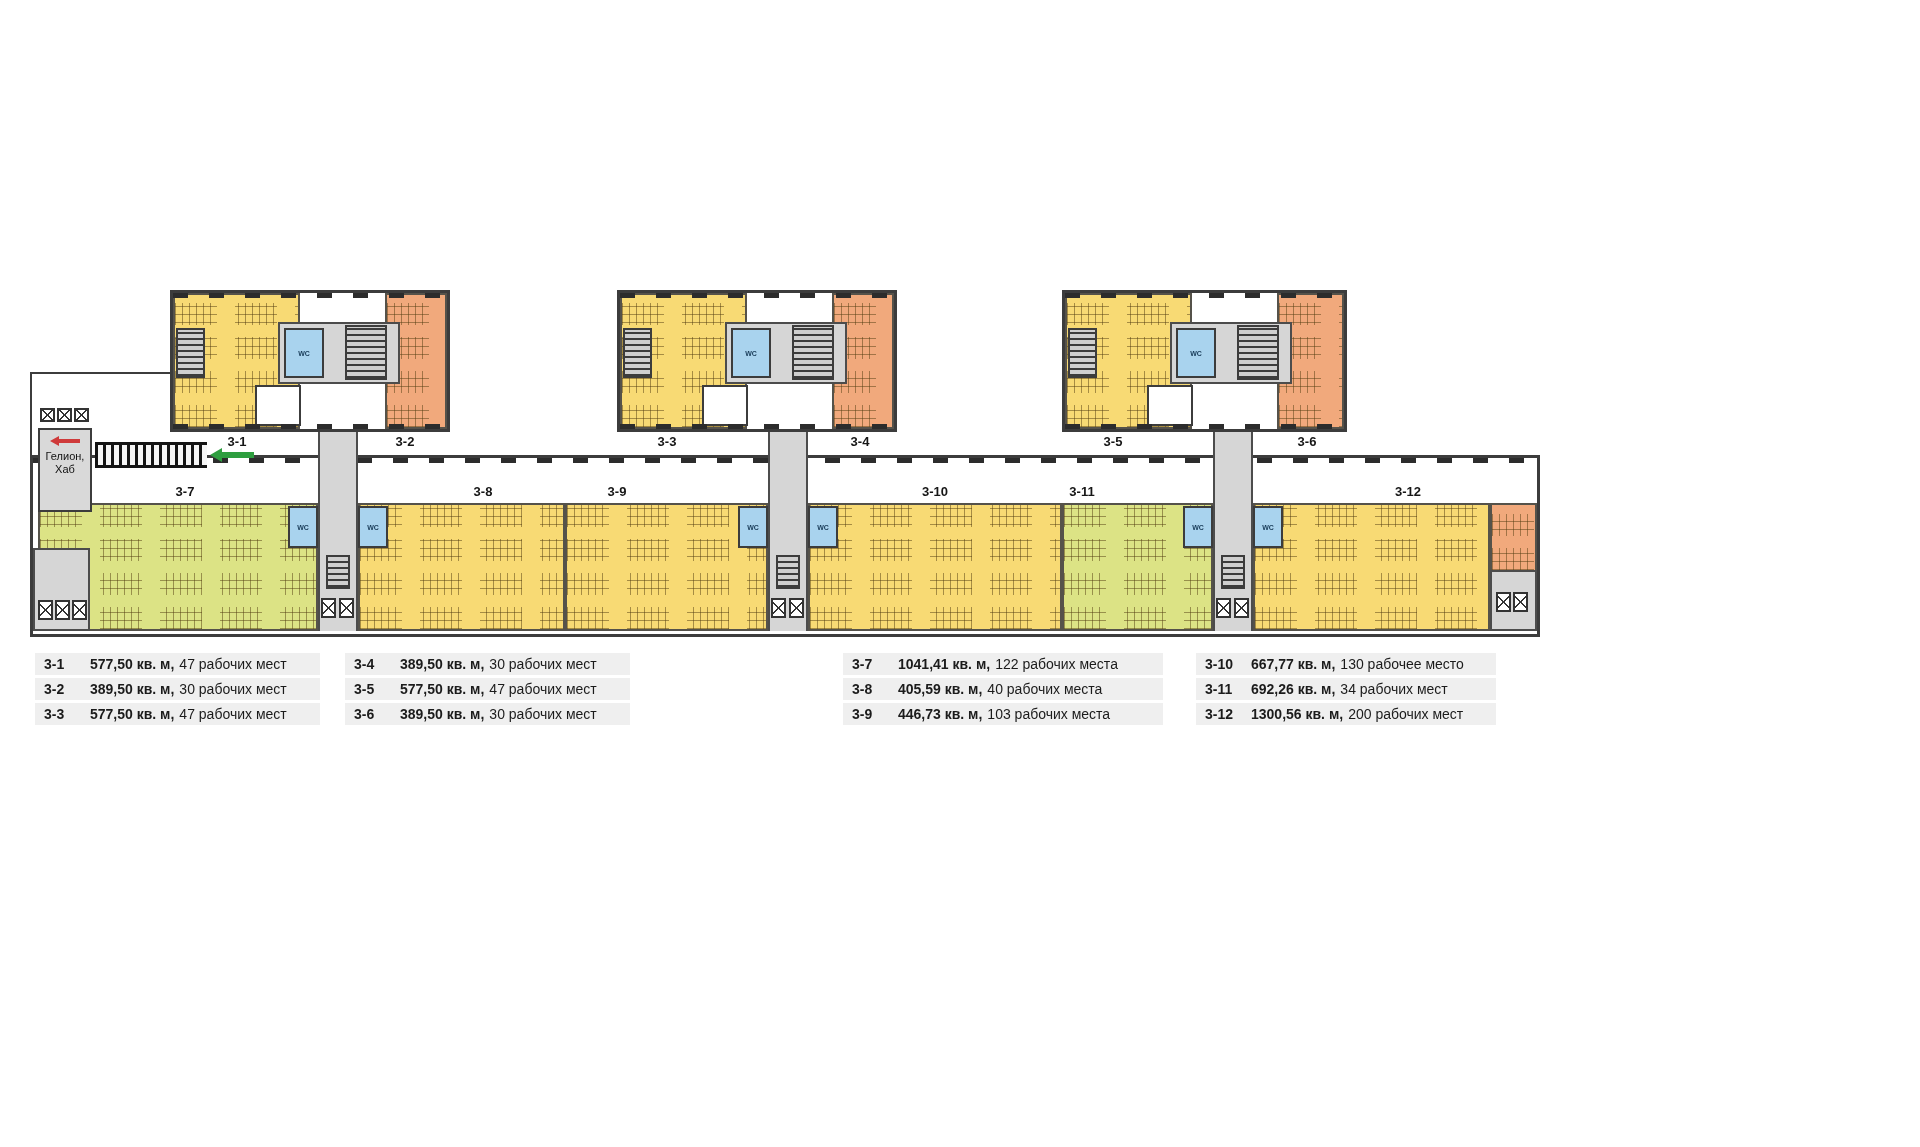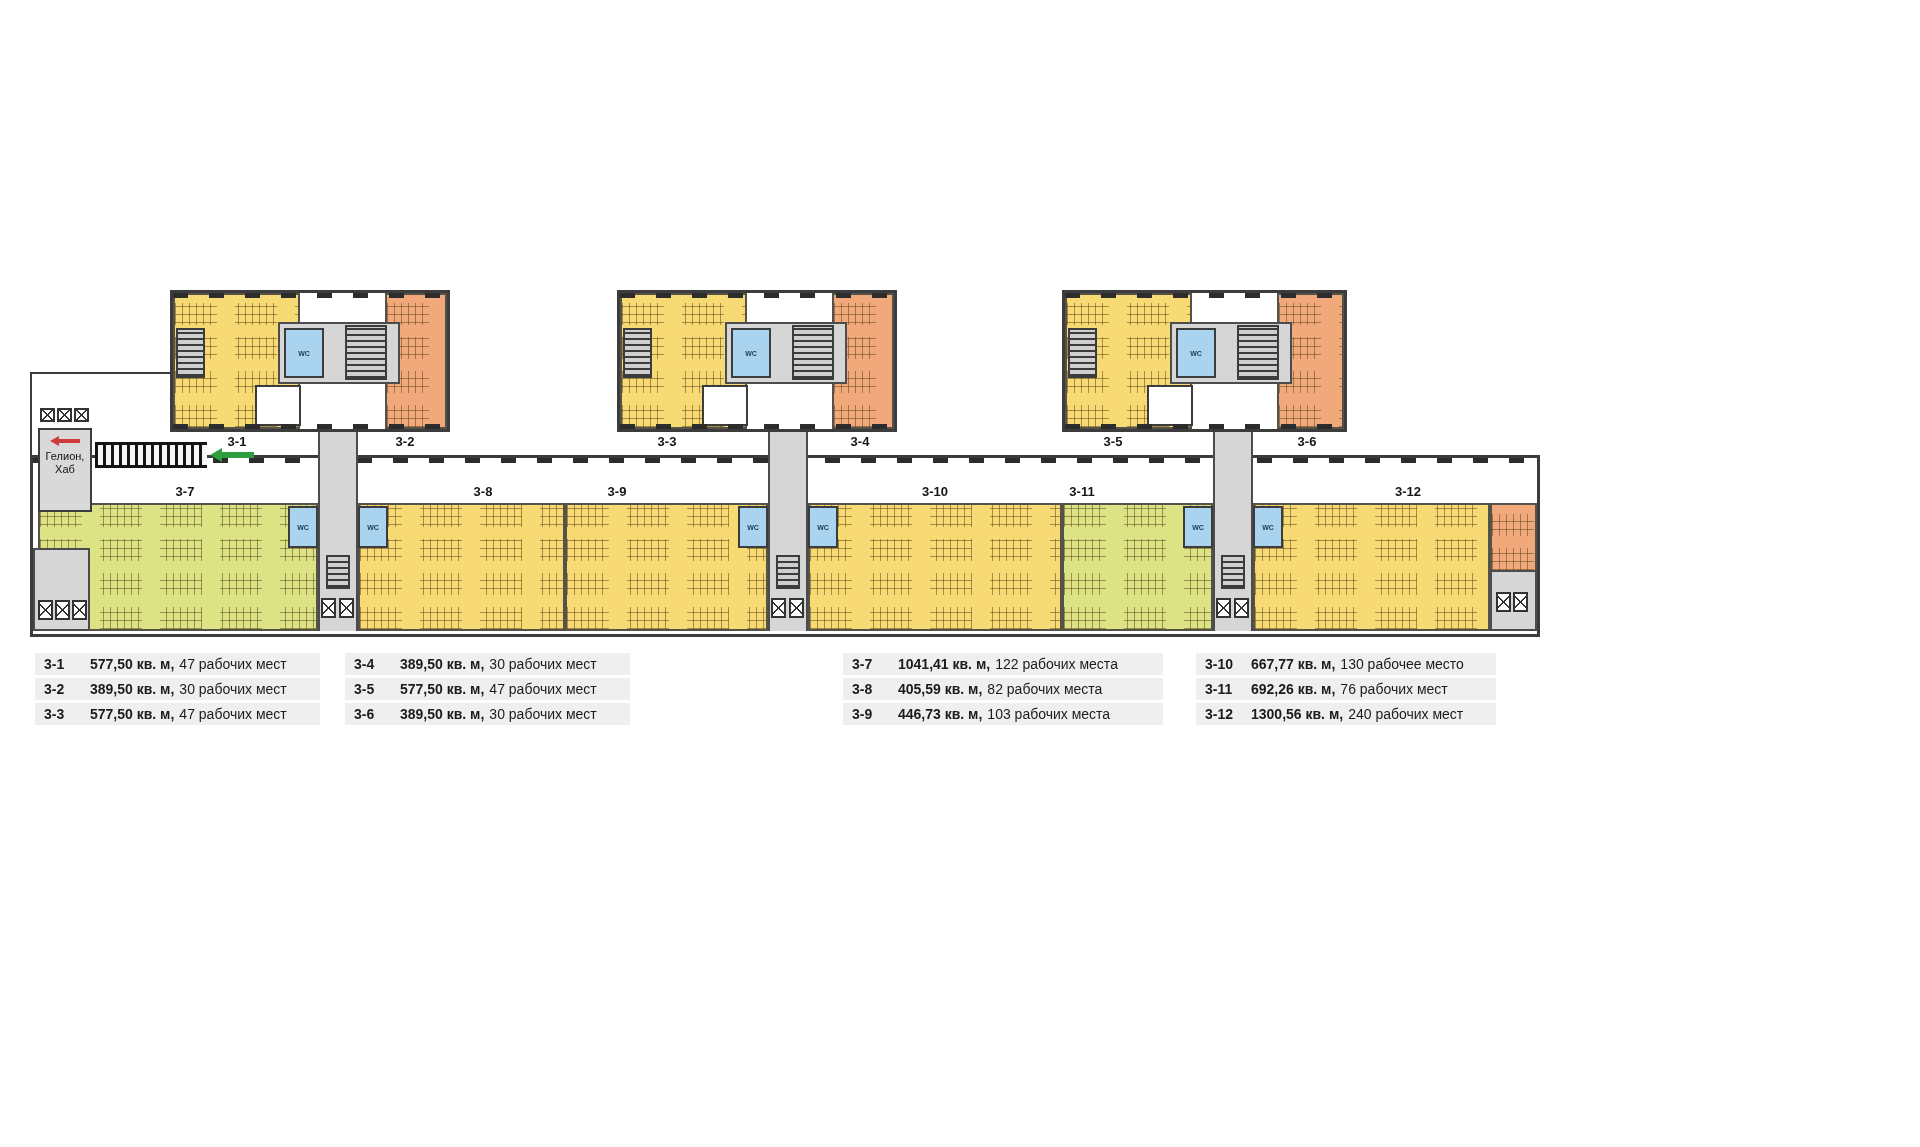--- a/index.html
+++ b/index.html
@@ -212,40 +212,40 @@
 
   <div class="legend-col" style="left:843px;top:653px;width:320px;">
     <div class="lrow">
       <span class="lid">3-7</span>
       <span class="larea">1041,41 кв. м,</span>
       <span class="lseats">122 рабочих места</span>
     </div>
     <div class="lrow">
       <span class="lid">3-8</span>
       <span class="larea">405,59 кв. м,</span>
-      <span class="lseats">82 рабочих места</span>
+      <span class="lseats">40 рабочих места</span>
     </div>
     <div class="lrow">
       <span class="lid">3-9</span>
       <span class="larea">446,73 кв. м,</span>
       <span class="lseats">103 рабочих места</span>
     </div>
   </div>
 
   <div class="legend-col" style="left:1196px;top:653px;width:300px;">
     <div class="lrow">
       <span class="lid">3-10</span>
       <span class="larea">667,77 кв. м,</span>
       <span class="lseats">130 рабочее место</span>
     </div>
     <div class="lrow">
       <span class="lid">3-11</span>
       <span class="larea">692,26 кв. м,</span>
-      <span class="lseats">76 рабочих мест</span>
+      <span class="lseats">34 рабочих мест</span>
     </div>
     <div class="lrow">
       <span class="lid">3-12</span>
       <span class="larea">1300,56 кв. м,</span>
-      <span class="lseats">240 рабочих мест</span>
+      <span class="lseats">200 рабочих мест</span>
     </div>
   </div>
 
 </div>
 
 </body></html>

